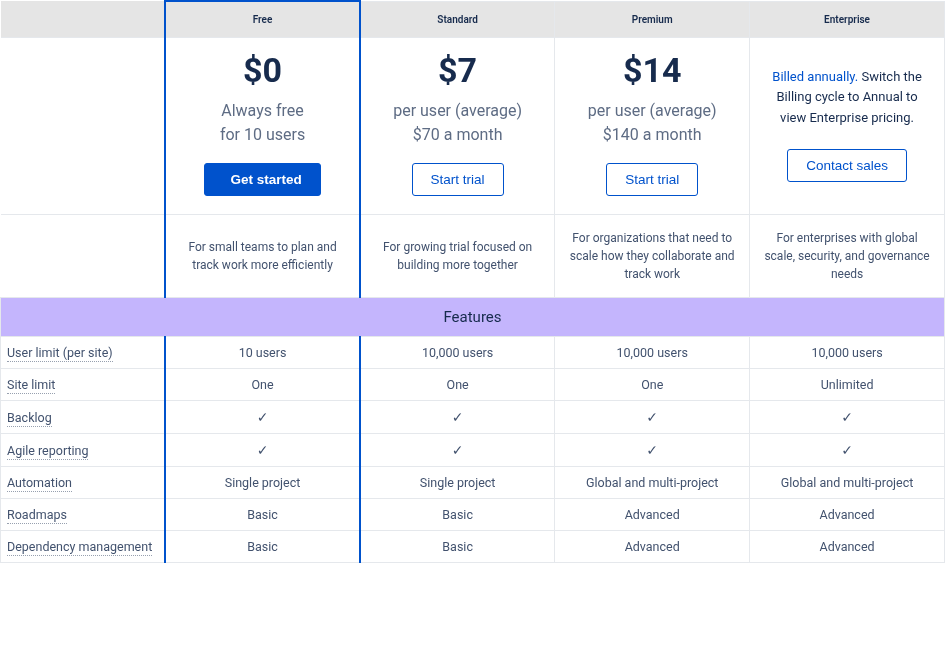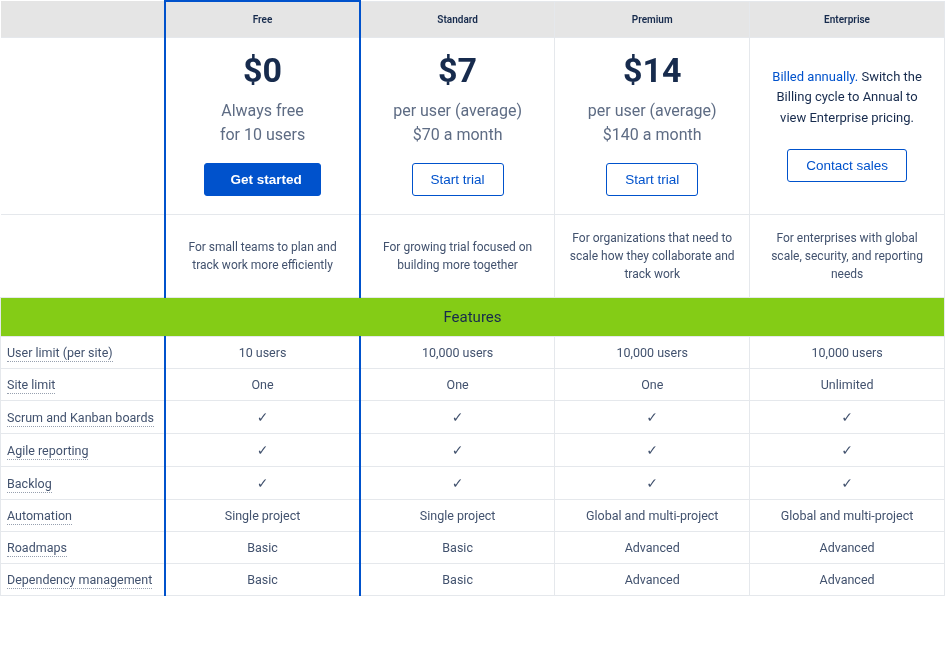--- a/index.html
+++ b/index.html
@@ -72,21 +72,21 @@
     padding: 0 8px 4px;
   }
   .ent-note .link { color: #0052CC; }
   .desc-row td {
     font-size: 12px;
     color: #42526e;
     padding: 14px 12px;
     line-height: 1.5;
   }
   .section-header td {
-    background: #84cc16;
+    background: #c4b5fd;
     font-size: 15px;
     color: #172B4D;
     font-weight: 400;
     padding: 10px 6px;
     text-align: center;
   }
   .feature-row td { padding: 8px 6px; font-size: 12.5px; color: #42526e; text-align: center; }
   .feature-row .col-label span {
     border-bottom: 1px dotted #97a0af;
     padding-bottom: 1px;
@@ -150,21 +150,21 @@
       </div>
       <button class="btn">Contact sales</button>
     </td>
   </tr>
 
   <tr class="desc-row">
     <td class="col-label" style="border-left:none;"></td>
     <td class="highlight-left highlight-right">For small teams to plan and track work more efficiently</td>
     <td>For growing trial focused on building more together</td>
     <td>For organizations that need to scale how they collaborate and track work</td>
-    <td>For enterprises with global scale, security, and reporting needs</td>
+    <td>For enterprises with global scale, security, and governance needs</td>
   </tr>
 
   <tr class="section-header">
     <td colspan="5">Features</td>
   </tr>
 
   </tbody>
     <tbody id="feature-body">
       <tr class="feature-row">
         <td class="col-label"><span>User limit (per site)</span></td>
@@ -174,35 +174,28 @@
         <td><span>10,000 users</span></td>
       </tr>
       <tr class="feature-row">
         <td class="col-label"><span>Site limit</span></td>
         <td class="highlight-left highlight-right"><span>One</span></td>
         <td><span>One</span></td>
         <td><span>One</span></td>
         <td><span>Unlimited</span></td>
       </tr>
       <tr class="feature-row">
-        <td class="col-label"><span>Scrum and Kanban boards</span></td>
+        <td class="col-label"><span>Backlog</span></td>
         <td class="highlight-left highlight-right"><span class="check">✓</span></td>
         <td><span class="check">✓</span></td>
         <td><span class="check">✓</span></td>
         <td><span class="check">✓</span></td>
       </tr>
       <tr class="feature-row">
         <td class="col-label"><span>Agile reporting</span></td>
-        <td class="highlight-left highlight-right"><span class="check">✓</span></td>
-        <td><span class="check">✓</span></td>
-        <td><span class="check">✓</span></td>
-        <td><span class="check">✓</span></td>
-      </tr>
-      <tr class="feature-row">
-        <td class="col-label"><span>Backlog</span></td>
         <td class="highlight-left highlight-right"><span class="check">✓</span></td>
         <td><span class="check">✓</span></td>
         <td><span class="check">✓</span></td>
         <td><span class="check">✓</span></td>
       </tr>
       <tr class="feature-row">
         <td class="col-label"><span>Automation</span></td>
         <td class="highlight-left highlight-right"><span>Single project</span></td>
         <td><span>Single project</span></td>
         <td><span>Global and multi-project</span></td>

